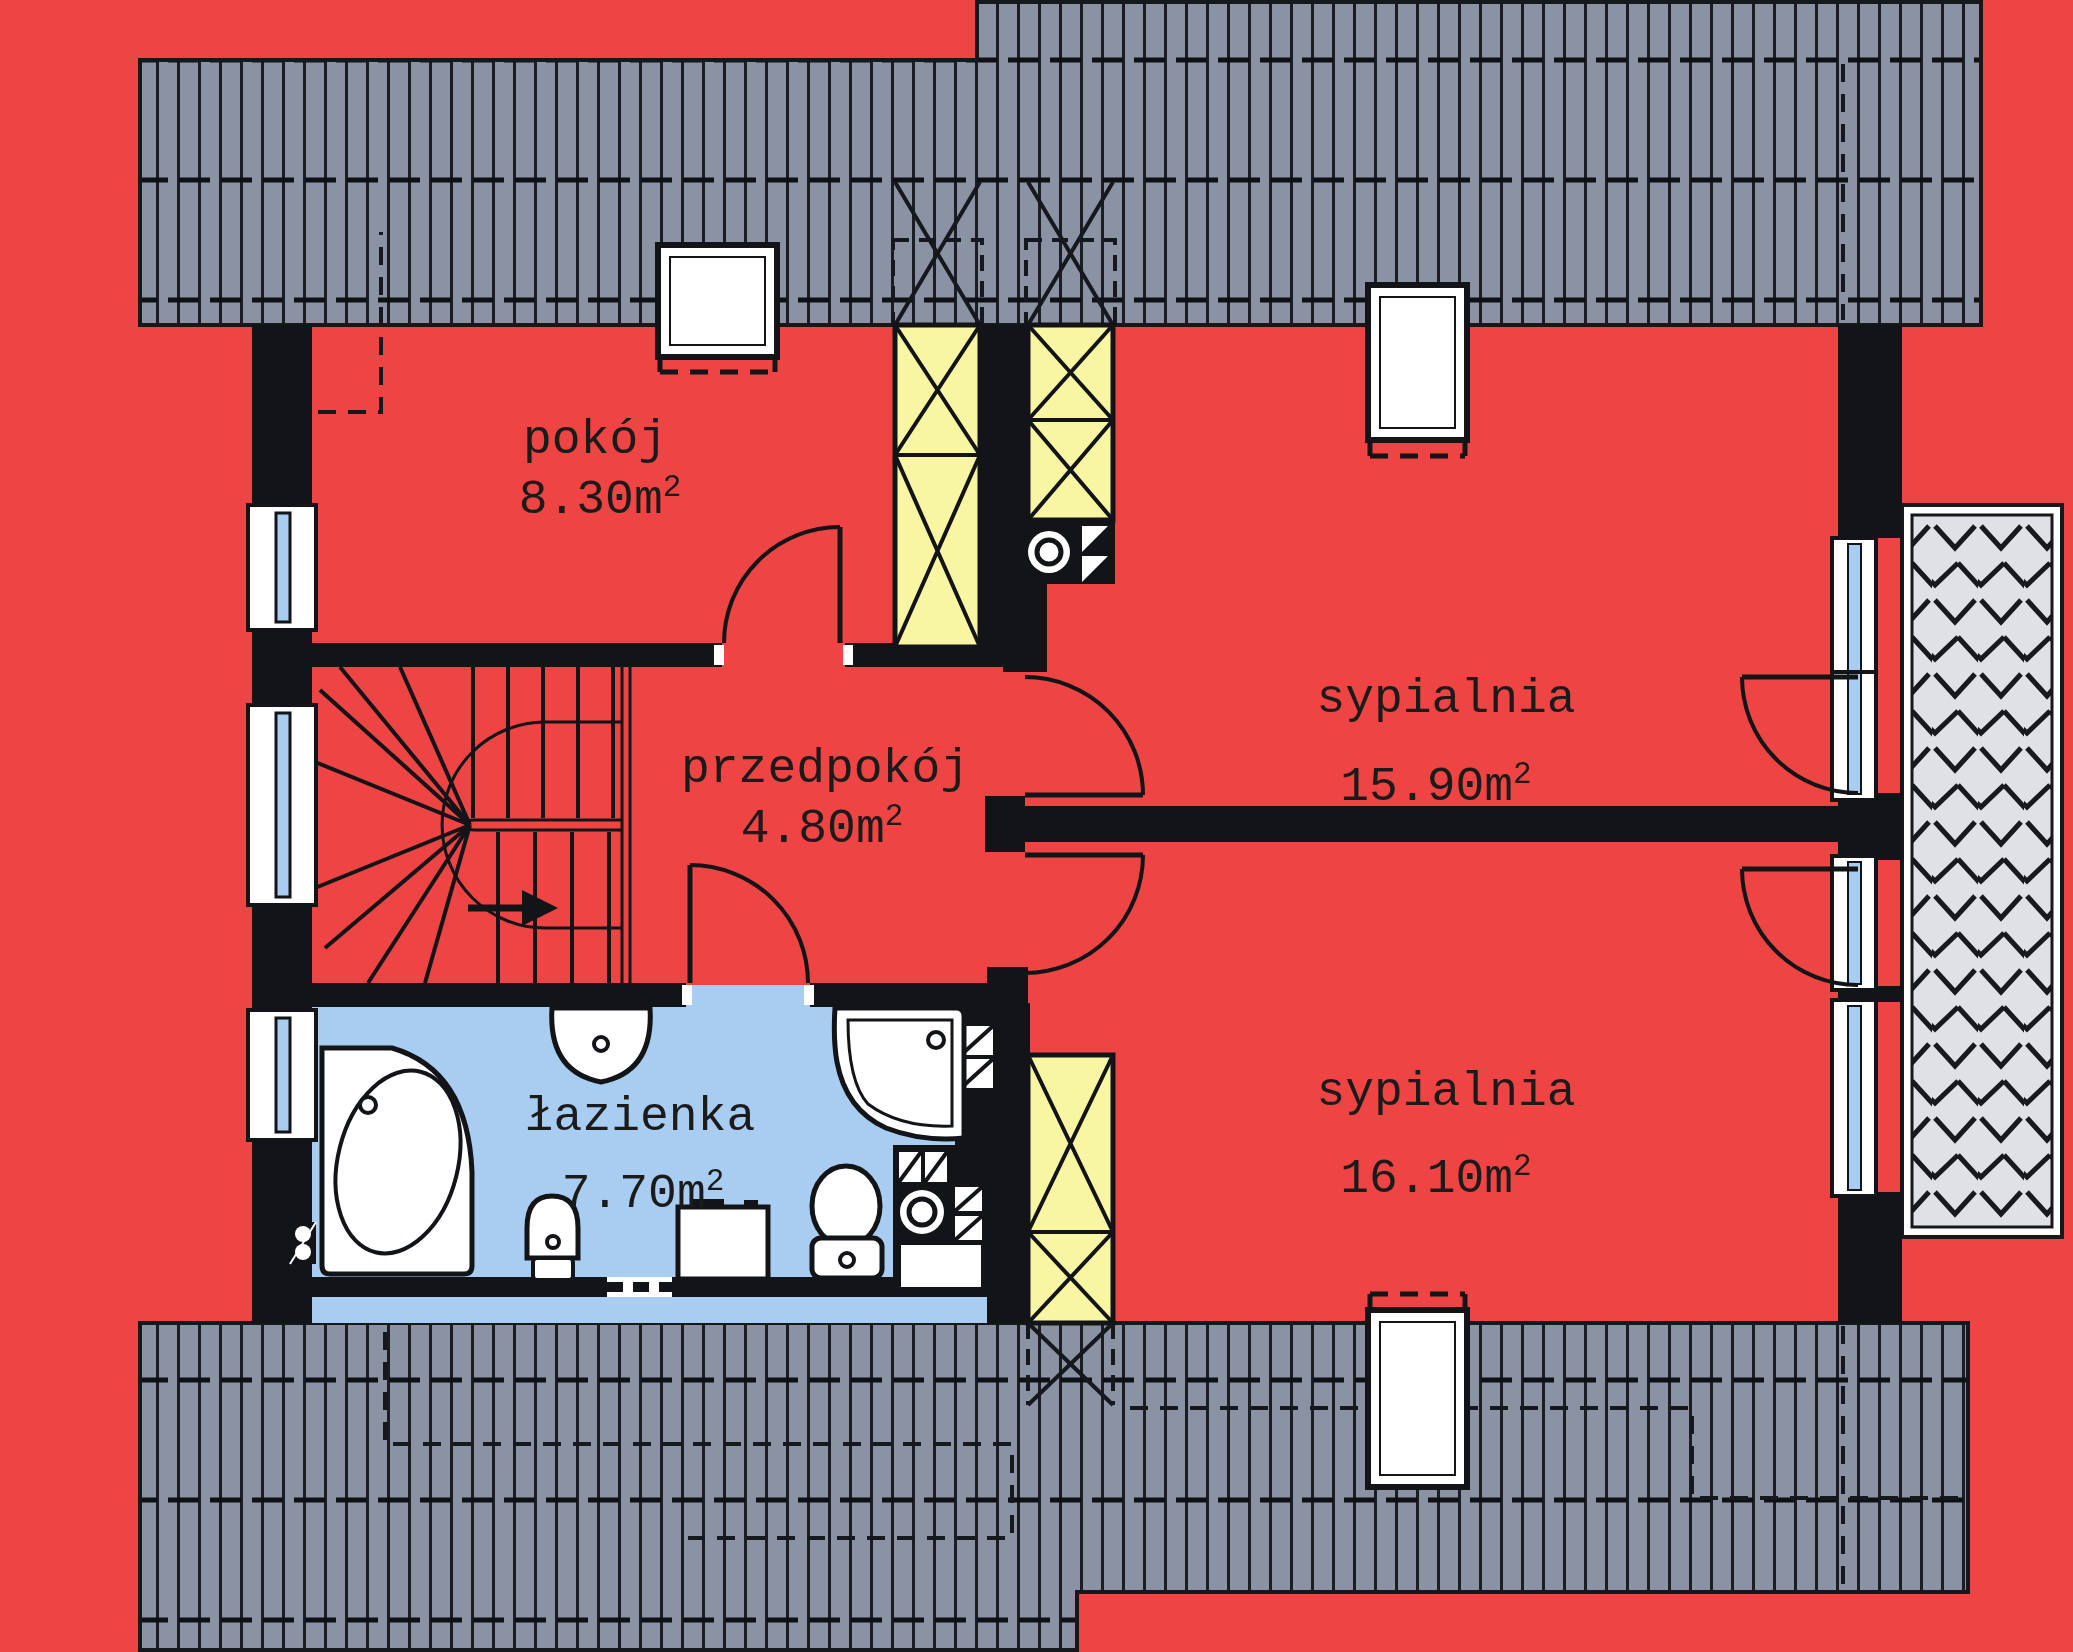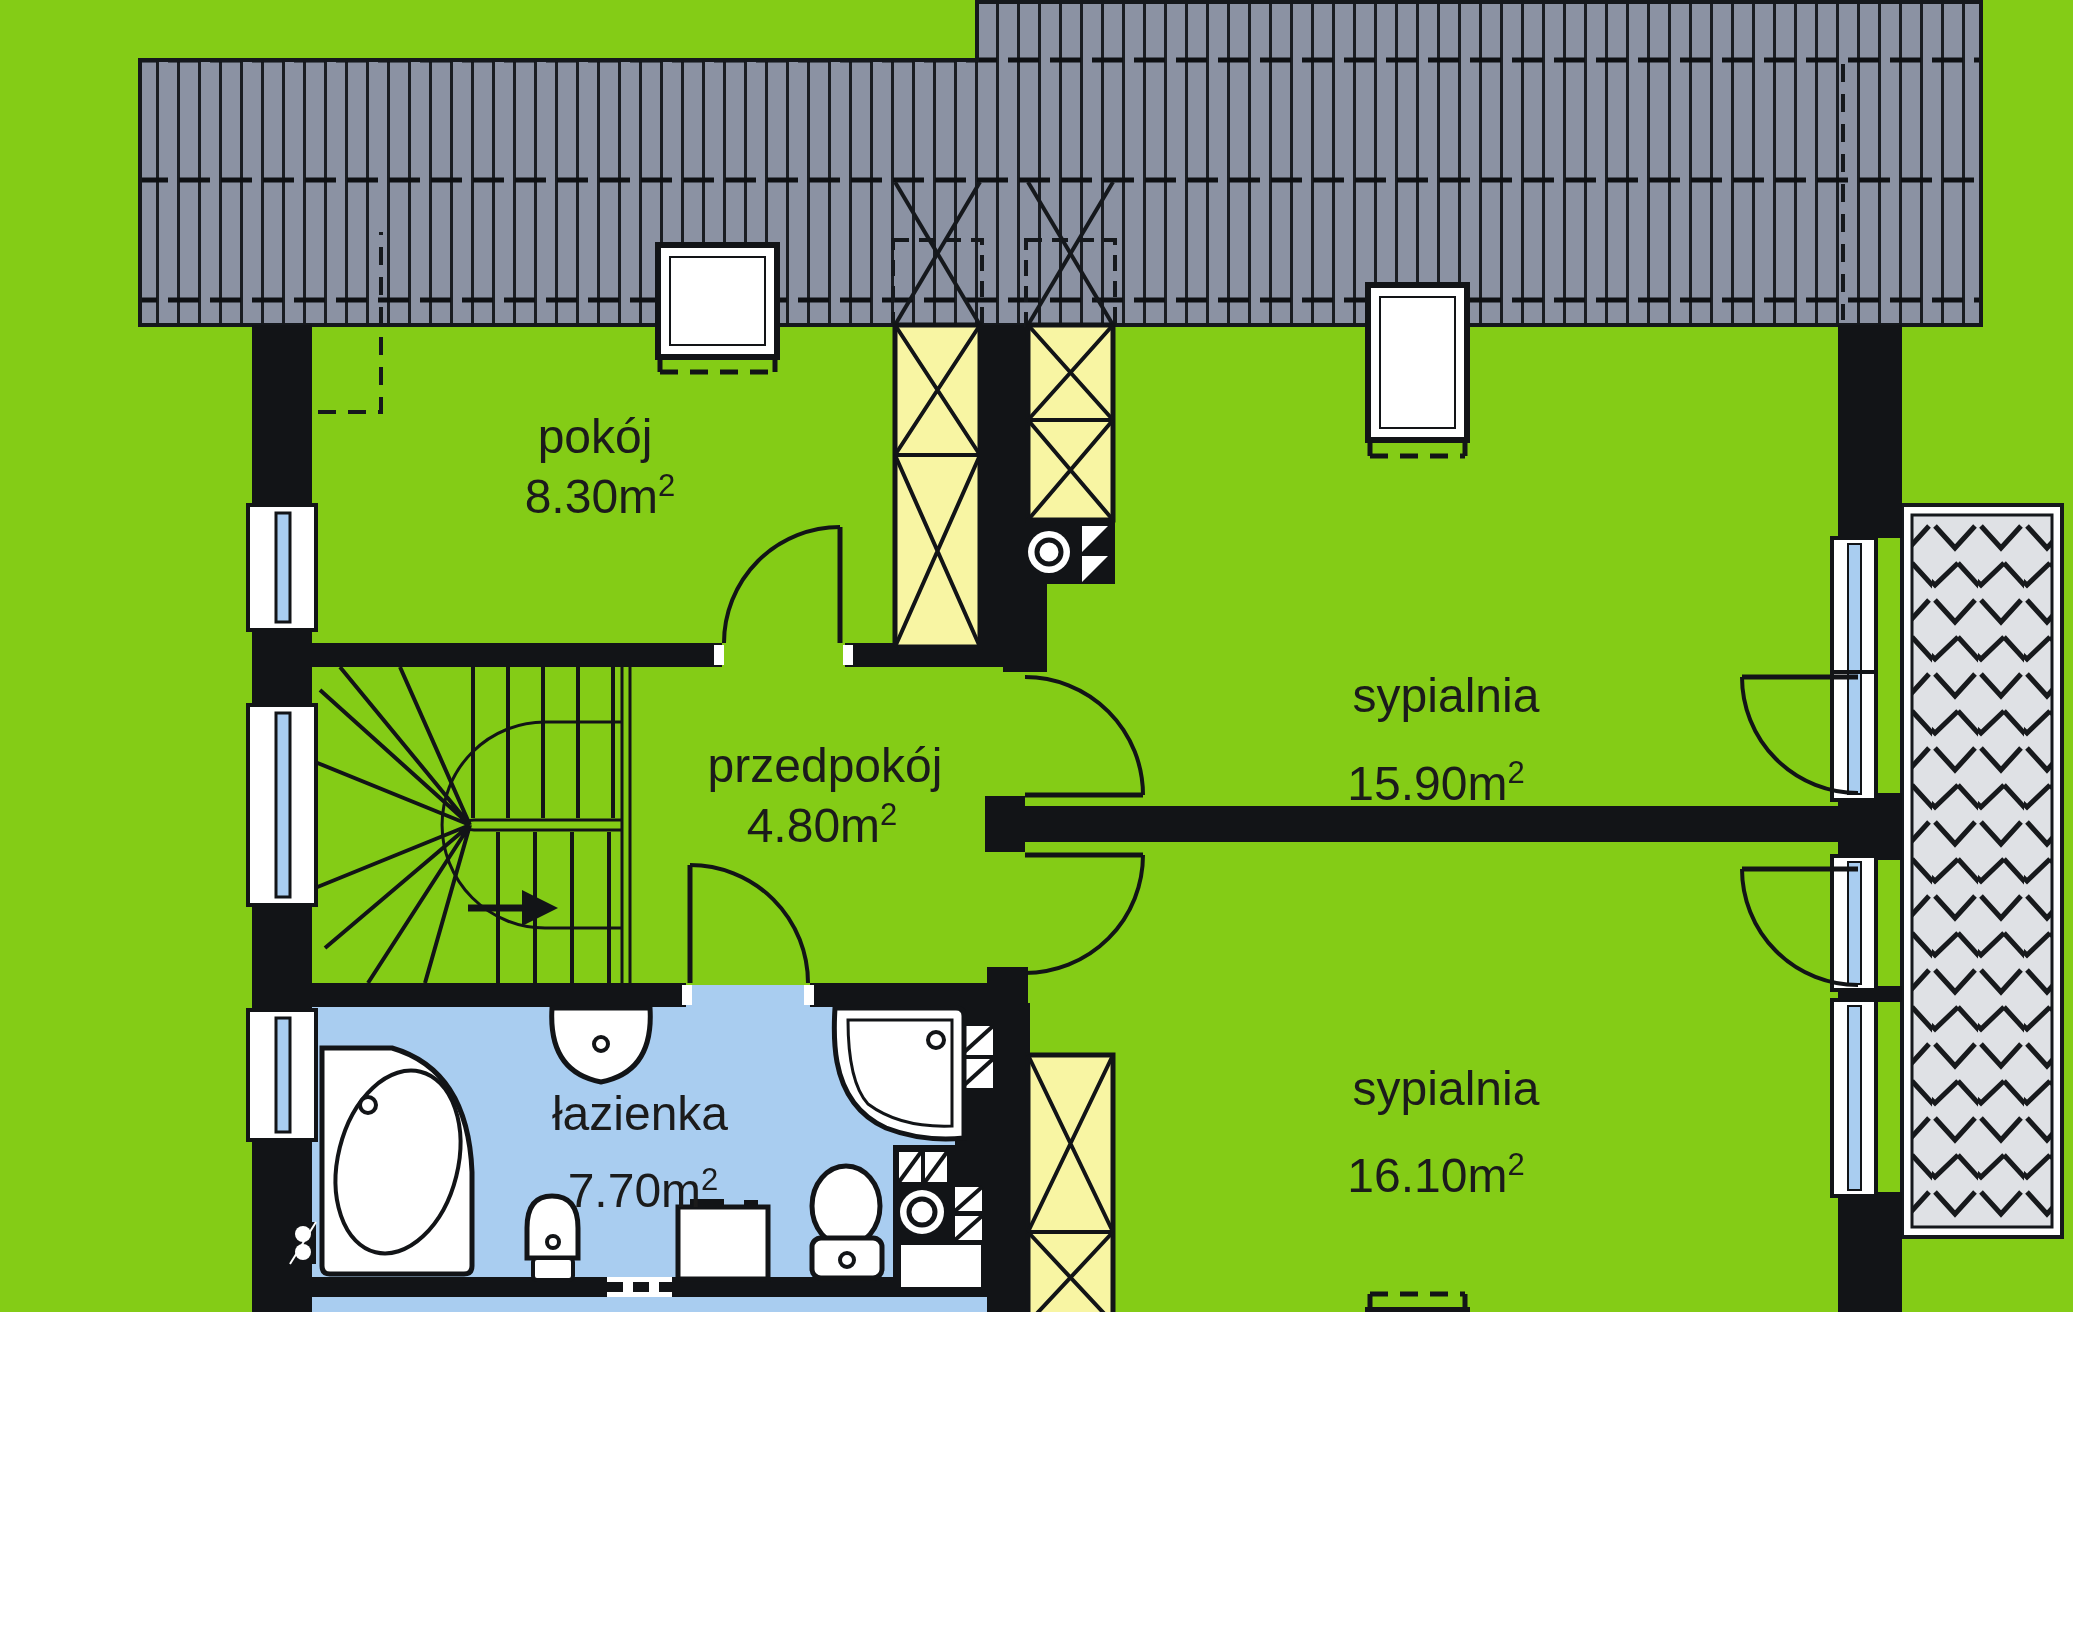--- a/index.html
+++ b/index.html
@@ -1,20 +1,20 @@
 <!DOCTYPE html>
 <html><head>
 <meta charset="utf-8">
 <style>
   html,body{margin:0;padding:0;background:#ffffff;}
   .stage{
     position:relative;
-    width:2073px;height:1312px;
-    background:#84cc16;
-    font-family:Liberation Sans, sans-serif;
+    width:2073px;height:1652px;
+    background:#ef4444;
+    font-family:Liberation Mono, monospace;
     overflow:hidden;
   }
   svg{position:absolute;left:0;top:0;}
   text{fill:#1b1b1b;}
   .rn{font-size:48px;}
   .ra{font-size:48px;}
   .sup{font-size:31px;}
 </style>
 </head>
 <body>

